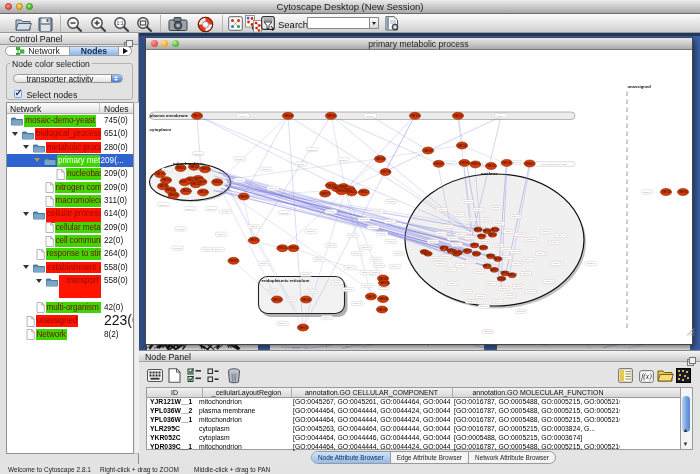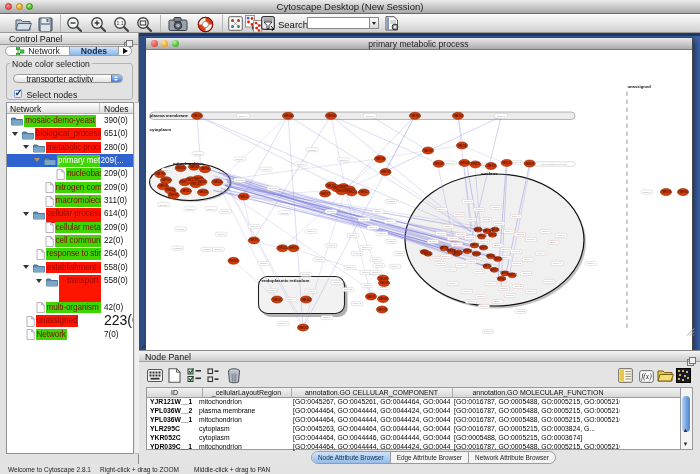--- a/index.html
+++ b/index.html
@@ -157,21 +157,21 @@
    </div>
    <div class="abs" style="left:0;top:0;width:128px;height:352px;">
         <div style="position:absolute;left:0;top:11.2px;width:100%;height:13.3px;">
           <div style="position:absolute;left:4.3px;top:2.2px;">
             <svg style="display:block" width="12" height="10" viewBox="0 0 12 10">
               <path d="M0.5 2.5 L0.5 9 L11.5 9 L11.5 3.5 L5.5 3.5 L4.3 2 L1 2 Z" fill="#5b88b0" stroke="#31607f" stroke-width="0.8"></path>
               <path d="M0.5 4.2 L11.5 4.2 L11.5 9 L0.5 9 Z" fill="#7aa6c8"></path>
             </svg>
           </div>
           <div style="position:absolute;left:17.3px;top:0.8px;height:11.6px;line-height:11.6px;background:#3fd500;color:#7a1002;font-size:8.2px;letter-spacing:-0.1px;padding:0 1px;white-space:nowrap;overflow:hidden;max-width:76.7px;">mosaic-demo-yeast</div>
-          <div style="position:absolute;left:97px;top:0.8px;height:11.6px;line-height:11.6px;color:#111;font-size:8.2px;">390(0)</div>
+          <div style="position:absolute;left:97px;top:0.8px;height:11.6px;line-height:11.6px;color:#111;font-size:8.2px;">745(0)</div>
         </div>
 <div style="position:absolute;left:0;top:24.5px;width:100%;height:13.3px;">
           <div style="position:absolute;left:5px;top:4.2px;width:0;height:0;border-left:3.5px solid transparent;border-right:3.5px solid transparent;border-top:4.5px solid #333;"></div>
           <div style="position:absolute;left:15px;top:2.2px;">
             <svg style="display:block" width="12" height="10" viewBox="0 0 12 10">
               <path d="M0.5 2.5 L0.5 9 L11.5 9 L11.5 3.5 L5.5 3.5 L4.3 2 L1 2 Z" fill="#5b88b0" stroke="#31607f" stroke-width="0.8"></path>
               <path d="M0.5 4.2 L11.5 4.2 L11.5 9 L0.5 9 Z" fill="#7aa6c8"></path>
             </svg>
           </div>
           <div style="position:absolute;left:28px;top:0.8px;height:11.6px;line-height:11.6px;background:#ff1400;color:#930c00;font-size:8.2px;letter-spacing:-0.1px;padding:0 1px;white-space:nowrap;overflow:hidden;max-width:66px;">biological_process</div>
@@ -283,21 +283,21 @@
           <div style="position:absolute;left:97px;top:0.8px;height:11.6px;line-height:11.6px;color:#111;font-size:8.2px;">558(0)</div>
         </div>
 <div style="position:absolute;left:0;top:171.4px;width:100%;height:13.3px;">
           <div style="position:absolute;left:29px;top:4.2px;width:0;height:0;border-left:3.5px solid transparent;border-right:3.5px solid transparent;border-top:4.5px solid #333;"></div>
           <div style="position:absolute;left:39px;top:2.2px;">
             <svg style="display:block" width="12" height="10" viewBox="0 0 12 10">
               <path d="M0.5 2.5 L0.5 9 L11.5 9 L11.5 3.5 L5.5 3.5 L4.3 2 L1 2 Z" fill="#5b88b0" stroke="#31607f" stroke-width="0.8"></path>
               <path d="M0.5 4.2 L11.5 4.2 L11.5 9 L0.5 9 Z" fill="#7aa6c8"></path>
             </svg>
           </div>
-          <div style="position:absolute;left:52px;top:0.8px;height:29px;line-height:11.6px;background:#ff1400;color:#930c00;font-size:8.2px;letter-spacing:-0.1px;padding:0 8px;white-space:nowrap;overflow:hidden;max-width:42px;">transport</div>
+          <div style="position:absolute;left:52px;top:0.8px;height:23px;line-height:11.6px;background:#ff1400;color:#930c00;font-size:8.2px;letter-spacing:-0.1px;padding:0 8px;white-space:nowrap;overflow:hidden;max-width:42px;">transport</div>
           <div style="position:absolute;left:97px;top:0.8px;height:11.6px;line-height:11.6px;color:#111;font-size:8.2px;">558(0)</div>
         </div>
 <div style="position:absolute;left:0;top:198.1px;width:100%;height:13.3px;">
           <div style="position:absolute;left:29px;top:1.3px;">
             <svg style="display:block" width="9" height="11" viewBox="0 0 9 11">
               <path d="M1 0.5 L5.7 0.5 L8.3 3 L8.3 10.5 L1 10.5 Z" fill="#fcfcfc" stroke="#a9a0b0" stroke-width="0.8"></path>
               <path d="M5.7 0.5 L5.7 3 L8.3 3 Z" fill="#ddd" stroke="#a9a0b0" stroke-width="0.7"></path>
             </svg>
           </div>
           <div style="position:absolute;left:38.5px;top:0.8px;height:11.6px;line-height:11.6px;background:#3fd500;color:#7a1002;font-size:8.2px;letter-spacing:-0.1px;padding:0 1px;white-space:nowrap;overflow:hidden;max-width:55.5px;">multi-organism pro</div>
@@ -314,21 +314,21 @@
           <div style="position:absolute;left:97px;top:0.8px;height:11.6px;line-height:11.6px;color:#111;font-size:14px;">223(0)</div>
         </div>
 <div style="position:absolute;left:0;top:224.8px;width:100%;height:13.3px;">
           <div style="position:absolute;left:19px;top:1.3px;">
             <svg style="display:block" width="9" height="11" viewBox="0 0 9 11">
               <path d="M1 0.5 L5.7 0.5 L8.3 3 L8.3 10.5 L1 10.5 Z" fill="#fcfcfc" stroke="#a9a0b0" stroke-width="0.8"></path>
               <path d="M5.7 0.5 L5.7 3 L8.3 3 Z" fill="#ddd" stroke="#a9a0b0" stroke-width="0.7"></path>
             </svg>
           </div>
           <div style="position:absolute;left:28.5px;top:0.8px;height:11.6px;line-height:11.6px;background:#3fd500;color:#7a1002;font-size:8.2px;letter-spacing:-0.1px;padding:0 1px;white-space:nowrap;overflow:hidden;max-width:65.5px;">Network</div>
-          <div style="position:absolute;left:97px;top:0.8px;height:11.6px;line-height:11.6px;color:#111;font-size:8.2px;">7(0)</div>
+          <div style="position:absolute;left:97px;top:0.8px;height:11.6px;line-height:11.6px;color:#111;font-size:8.2px;">8(2)</div>
         </div>
       </div>
  </div>
 </div>
 
 <div class="abs" style="left:139px;top:33px;width:561px;height:317px;background:linear-gradient(90deg,#2c4a80,#3c62a6 12px,#3c62a6);overflow:hidden;">
   <div class="abs" style="left:0;top:0;width:100%;height:3px;background:#203a66;"></div>
 
   <div class="abs" style="left:8px;top:301px;width:111px;height:16px;background:linear-gradient(#9a9a9a,#f2f2f2 45%,#ffffff);"></div>
   <div class="abs" style="left:131px;top:301px;width:214px;height:16px;background:linear-gradient(#9a9a9a,#f2f2f2 45%,#ffffff);"></div>
@@ -393,21 +393,21 @@
       <line x1="602.2" y1="339.2" x2="627.1" y2="344.2" stroke="#9a9ad0" stroke-width="0.6" opacity="0.6"></line>
       <line x1="548.5" y1="346.5" x2="537.9" y2="343.6" stroke="#9a9ad0" stroke-width="0.6" opacity="0.6"></line>
       <line x1="603.3" y1="348" x2="626.5" y2="342.9" stroke="#9a9ad0" stroke-width="0.6" opacity="0.6"></line>
       <line x1="612.2" y1="343.6" x2="617.6" y2="345.6" stroke="#9a9ad0" stroke-width="0.6" opacity="0.6"></line>
       <line x1="584.2" y1="343.3" x2="591.5" y2="348.4" stroke="#9a9ad0" stroke-width="0.6" opacity="0.6"></line>
       <line x1="627.4" y1="348.4" x2="658.7" y2="340.9" stroke="#9a9ad0" stroke-width="0.6" opacity="0.6"></line>
       <line x1="602.9" y1="347.2" x2="638.9" y2="339.5" stroke="#9a9ad0" stroke-width="0.6" opacity="0.6"></line>
       <line x1="526.3" y1="338.8" x2="527.2" y2="340.6" stroke="#9a9ad0" stroke-width="0.6" opacity="0.6"></line>
     </svg>
 
-  <div class="abs" style="left:5.5px;top:3.5px;width:548px;height:359px;background:#fff;border:1px solid #444;box-shadow:2px 3px 7px rgba(0,0,10,0.55);">
+  <div class="abs" style="left:5.5px;top:3.5px;width:548px;height:308px;background:#fff;border:1px solid #444;box-shadow:2px 3px 7px rgba(0,0,10,0.55);">
     <div class="abs" style="left:0;top:0;width:100%;height:12.5px;background:linear-gradient(#e8e8e8,#b9b9b9 80%,#aaaaaa);border-bottom:1px solid #7a7a7a;">
       <div class="abs" style="left:5.5px;top:2.8px;width:7px;height:7px;border-radius:50%;background:radial-gradient(circle at 35% 30%,#ff9a94,#ec5a51 55%,#c93a31);"></div>
       <div class="abs" style="left:15.8px;top:2.8px;width:7px;height:7px;border-radius:50%;background:radial-gradient(circle at 35% 30%,#ffe2a0,#f5b031 55%,#d88e1e);"></div>
       <div class="abs" style="left:26.2px;top:2.8px;width:7px;height:7px;border-radius:50%;background:radial-gradient(circle at 35% 30%,#b8f0a8,#58c13e 55%,#3d9e2c);"></div>
       <div class="abs" style="left:0;top:1.5px;width:100%;text-align:center;font-size:8.6px;color:#222;">primary metabolic process</div>
     </div>
     <svg width="549" height="287" viewBox="145 48.5 549 287" style="position:absolute;left:0;top:12.5px;">
 <rect x="149" y="110.5" width="425" height="7.5" rx="3.7" fill="#ececec" stroke="#999" stroke-width="0.7"></rect>
 <ellipse cx="190.5" cy="182" rx="40.5" ry="18.5" fill="#b7b7b7" opacity="0.8"></ellipse>
 <ellipse cx="189" cy="180.5" rx="40.5" ry="18.5" fill="#f2f2f2" stroke="#111" stroke-width="1.1"></ellipse>

